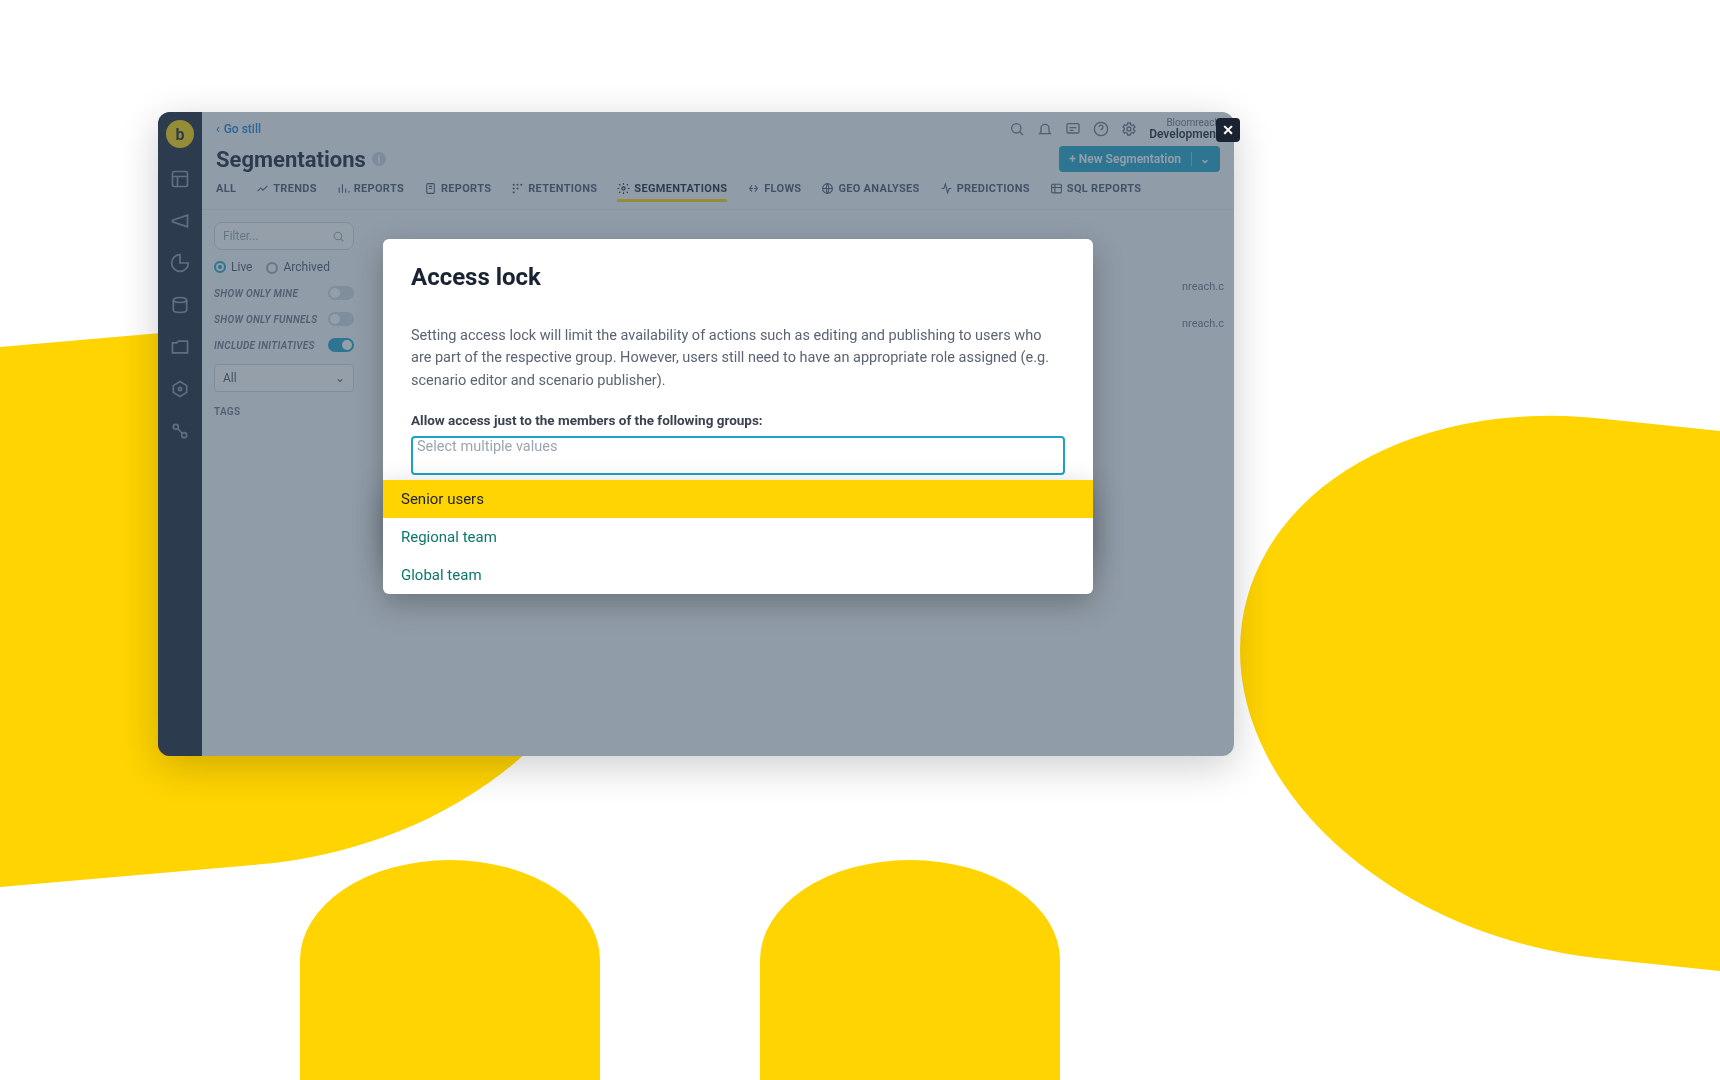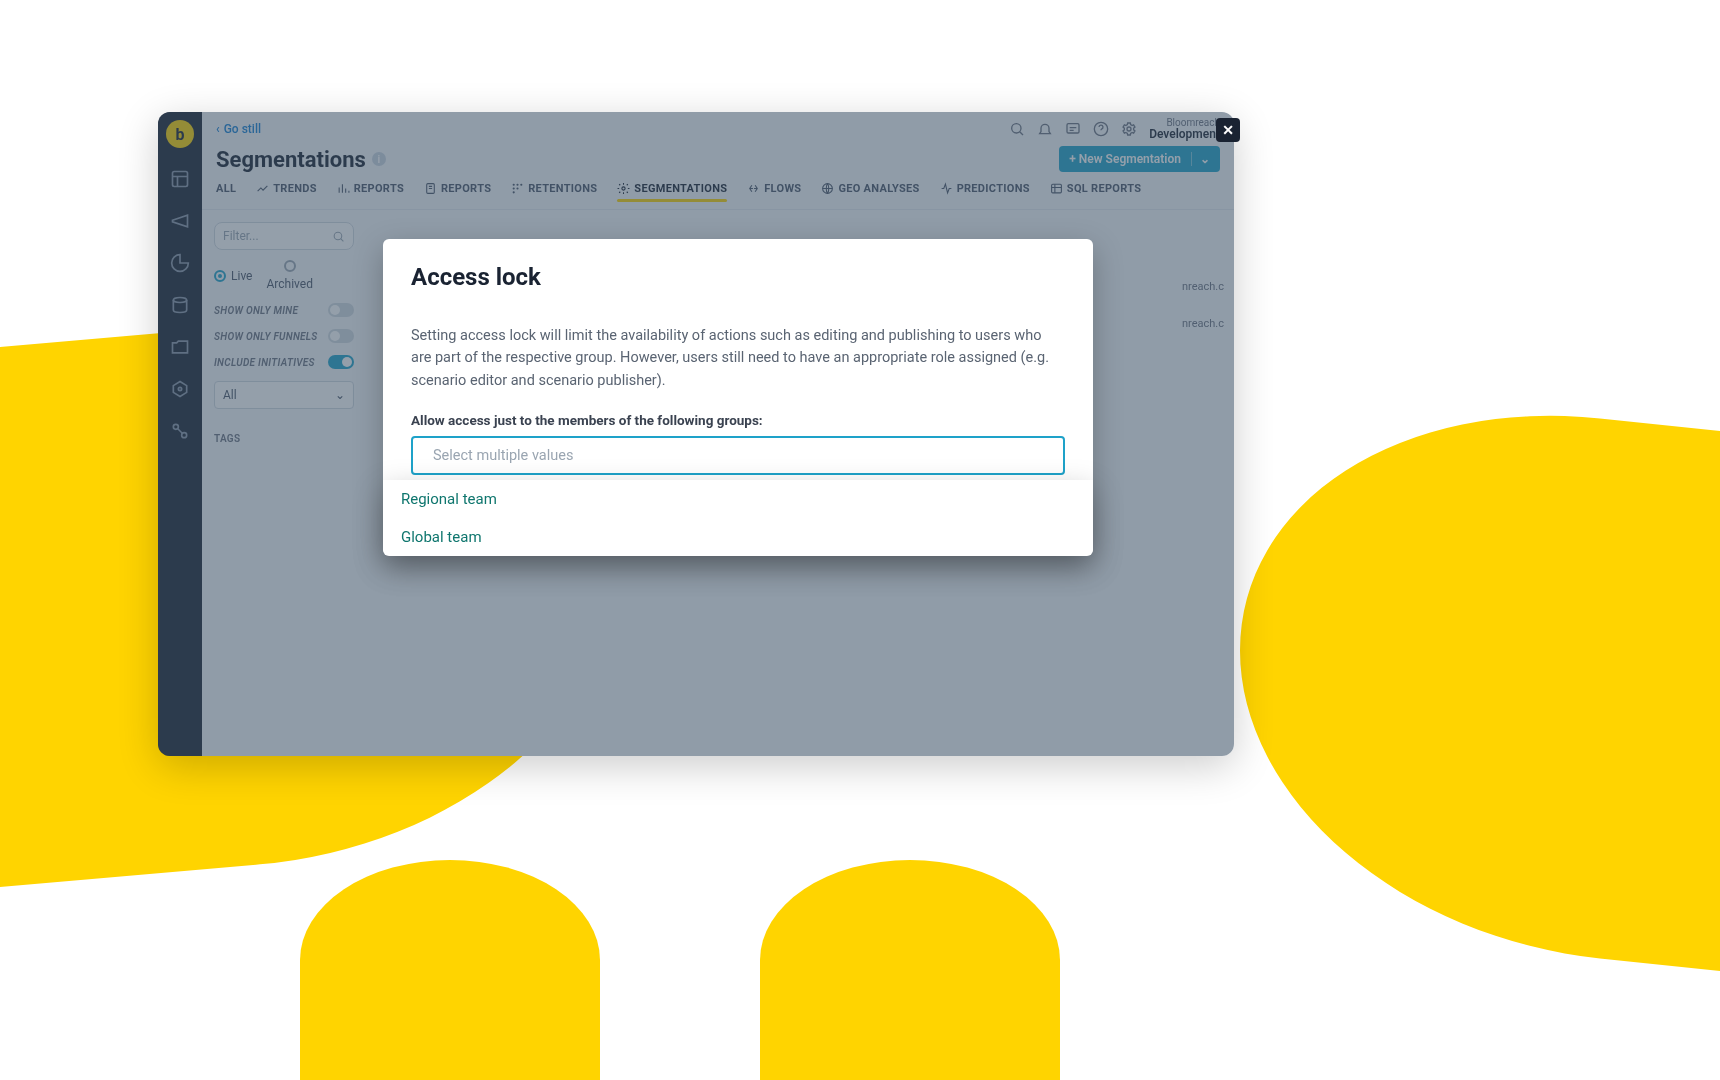--- a/index.html
+++ b/index.html
@@ -55,31 +55,31 @@
   .radio-row { display:flex; gap:14px; font-size:12px; margin-bottom:12px; align-items:center; }
   .radio { width:12px; height:12px; border-radius:50%; border:2px solid #9aa5b1; display:inline-block; position:relative; }
   .radio.checked { border-color:#1ea2c9; }
   .radio.checked::after { content:''; position:absolute; inset:2px; border-radius:50%; background:#1ea2c9; }
   .frow { display:flex; justify-content:space-between; align-items:center; margin-bottom:12px; font-weight:600; letter-spacing:0.3px; color:#6b7280; font-size:10px;font-style:italic; }
   .toggle { width:26px; height:14px; border-radius:8px; background:#d1d9e0; position:relative; }
   .toggle::after { content:''; position:absolute; width:10px; height:10px; border-radius:50%; background:#fff; top:2px; left:2px; }
   .toggle.on { background:#1ea2c9; }
   .toggle.on::after { left:14px; }
   .select-all { width:100%; height:28px; border:1px solid #d1d9e0; border-radius:4px; background:#fff; display:flex; align-items:center; justify-content:space-between; padding:0 8px; font-size:12px; color:#4a5568; }
-  .tags-label { font-weight:600; letter-spacing:0.3px; color:#6b7280; font-size:10px; margin-top:24px; }
+  .tags-label { font-weight:600; letter-spacing:0.3px; color:#6b7280; font-size:10px; margin-top:14px; }
 
   .data-peek { position:absolute; right:10px; top:168px; font-size:11px; color:#6b7280; }
 
   .dim { position:absolute; inset:0; background: rgba(60,80,100,0.55); border-radius:12px; z-index:2; }
 
   .modal { position:absolute; left: 225px; top: 127px; width: 710px; background:#fff; border-radius:6px; box-shadow: 0 10px 30px rgba(0,0,0,0.25); z-index:10; padding: 24px 28px 80px 28px; }
   .modal h2 { font-size: 24px; font-weight:700; color:#1a2332; margin-bottom: 34px; }
   .modal p { font-size: 14.5px; color:#5a6472; line-height:1.55; margin-bottom: 20px; }
   .modal-label { font-size: 13.5px; font-weight:700; color:#3a4250; margin-bottom: 8px; }
-  .modal-input { width:100%; height:39px; border:2px solid #1ea2c9; border-radius:4px; padding:0 20px; font-size: 14.5px; color:#9aa5b1; display:flex; align-items:center; }
+  .modal-input { width:100%; height:39px; border:2px solid #1ea2c9; border-radius:4px; padding:0 4px; font-size: 14.5px; color:#9aa5b1; display:flex; }
 
   .dropdown { position:absolute; left: 225px; top: 368px; width: 710px; background:#fff; border-radius:0 0 6px 6px; box-shadow: 0 10px 30px rgba(0,0,0,0.25); z-index: 11; overflow:hidden; }
   .dd-item { padding: 10px 18px; font-size: 15px; color:#0f766e; }
   .dd-item.hover { background:#FFD400; color:#1a2332; }
 
   .close-x { position:absolute; right: -6px; top: 6px; width:24px; height:24px; background:#1a2332; color:#fff; border-radius:4px; display:flex; align-items:center; justify-content:center; z-index:20; font-size:14px; font-weight:bold; }
 </style>
 </head>
 <body>
 
@@ -265,21 +265,21 @@
             <svg viewBox="0 0 24 24">
                 <circle cx="11" cy="11" r="7"></circle>
                 <path d="M21 21l-5-5"></path>
               </svg>
           </div>
           <div class="radio-row">
             <span style="display:flex;align-items:center;gap:5px;">
                 <span class="radio checked"></span>
                 <span>Live</span>
               </span>
-            <span style="display:flex;align-items:center;gap:5px;flex-direction:column;">
+            <span style="display:flex;align-items:flex-end;gap:5px;">
                 <span class="radio"></span>
                 <span>Archived</span>
               </span>
           </div>
           <div class="frow">
               <span>SHOW ONLY MINE</span>
               <span class="toggle"></span>
             </div>
           <div class="frow">
               <span>SHOW ONLY FUNNELS</span>
@@ -311,17 +311,18 @@
   <div class="modal">
     <h2>Access lock</h2>
     <p>Setting access lock will limit the availability of actions such as editing and publishing to users who are part of the respective group. However, users still need to have an appropriate role assigned (e.g. scenario editor and scenario publisher).</p>
     <div class="modal-label">Allow access just to the members of the following groups:</div>
     <div class="modal-input">
       <span>Select multiple values</span>
     </div>
   </div>
 
   <div class="dropdown">
+    <div class="dd-item hover">Senior users</div>
     <div class="dd-item">Regional team</div>
     <div class="dd-item">Global team</div>
   </div>
 
 </div>
 
 </body></html>

